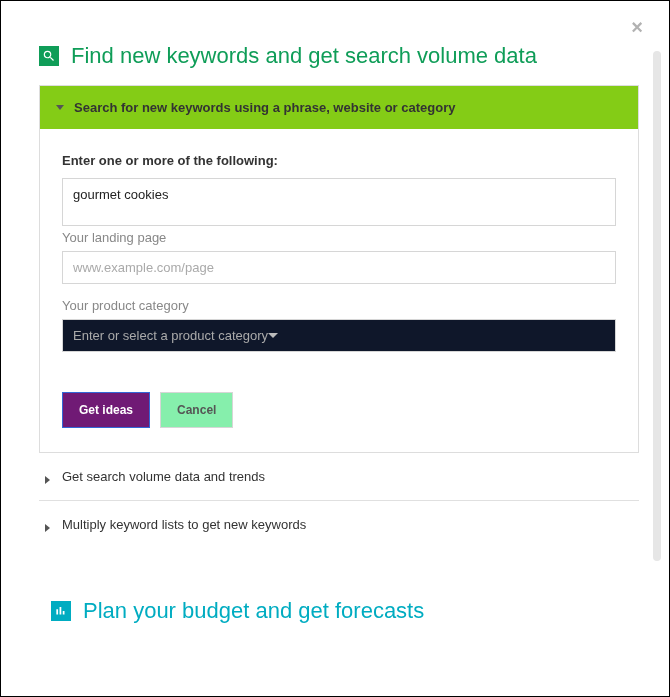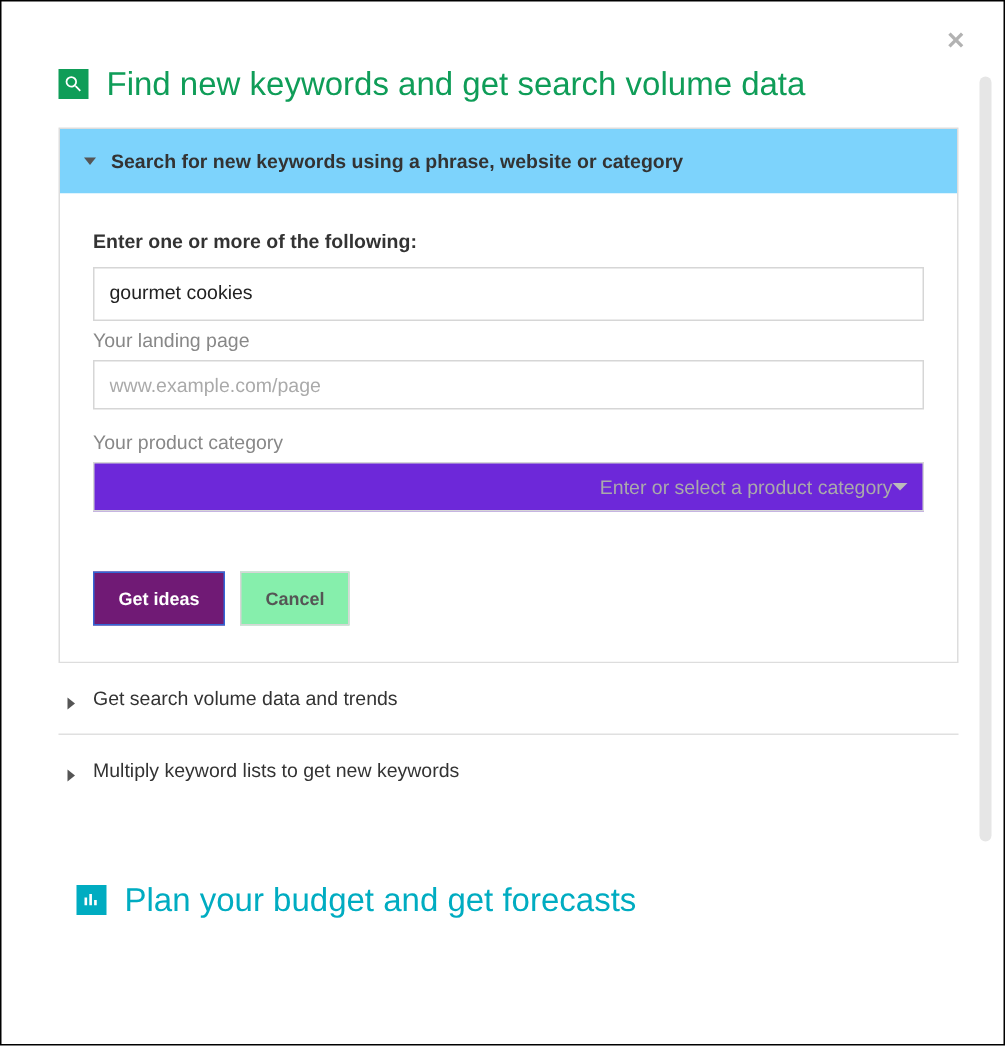--- a/index.html
+++ b/index.html
@@ -50,21 +50,21 @@
       font-weight: 400;
     }
     .section-title.green { color: #0f9d58; }
     .section-title.teal { color: #00acc1; }
 
     .accordion-panel {
       border: 1px solid #ddd;
       margin-bottom: 0;
     }
     .accordion-header {
-      background: #7dd3fc;
+      background: #84cc16;
       padding: 14px 16px;
       display: flex;
       align-items: center;
       font-size: 13px;
       font-weight: bold;
       color: #333;
       cursor: pointer;
     }
     .triangle-down {
       width: 0; height: 0;
@@ -94,35 +94,35 @@
     .text-input, .textarea-input {
       width: 100%;
       border: 1px solid #d6d6d6;
       font-size: 13px;
       padding: 8px 10px;
       font-family: inherit;
       color: #222;
       outline: none;
     }
     .textarea-input {
-      height: 36px;
+      height: 48px;
       resize: none;
       line-height: 1.3;
     }
     .text-input::placeholder, .textarea-input::placeholder { color: #aaa; }
     .select-box {
       width: 100%;
       border: 1px solid #d6d6d6;
       font-size: 13px;
       padding: 8px 10px;
       color: #aaa;
-      background: #6d28d9;
-      display: flex;
-      align-items: center;
-      justify-content: flex-end;
+      background: #0f172a;
+      display: flex;
+      align-items: center;
+      justify-content: flex-start;
       cursor: pointer;
     }
     .select-arrow {
       width: 0; height: 0;
       border-left: 5px solid transparent;
       border-right: 5px solid transparent;
       border-top: 5px solid #bbb;
     }
     .button-row {
       margin-top: 40px;

